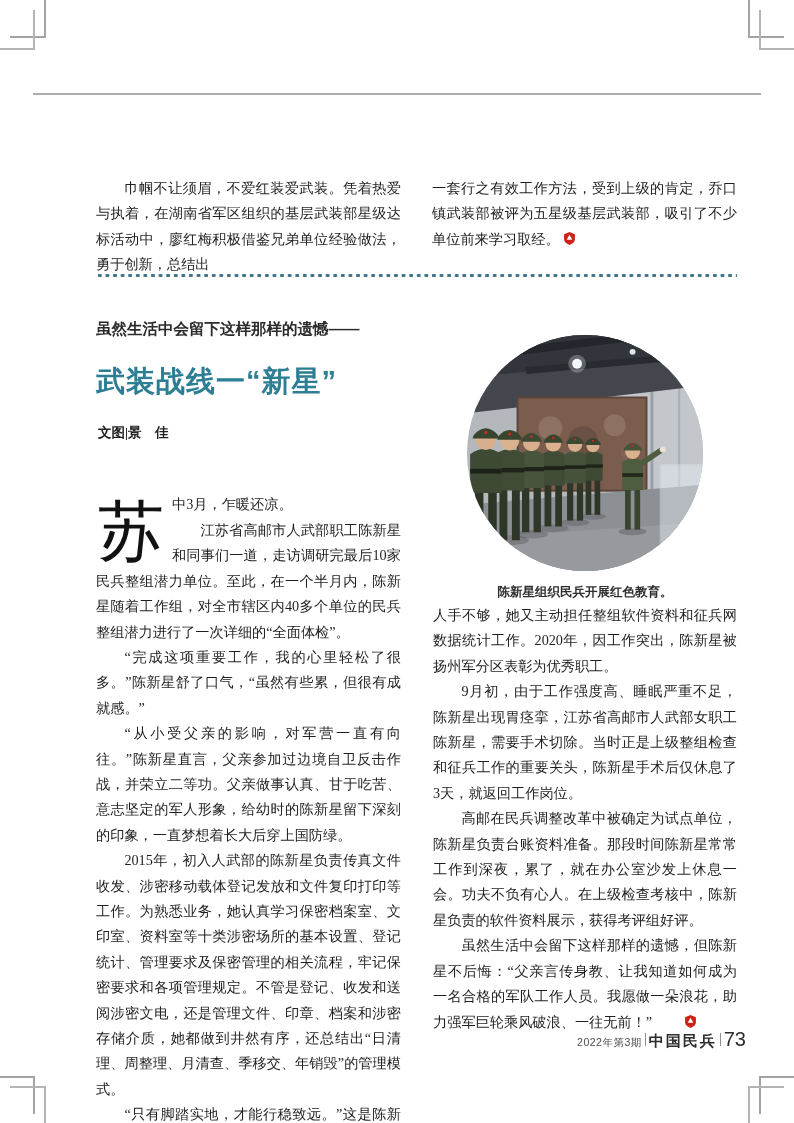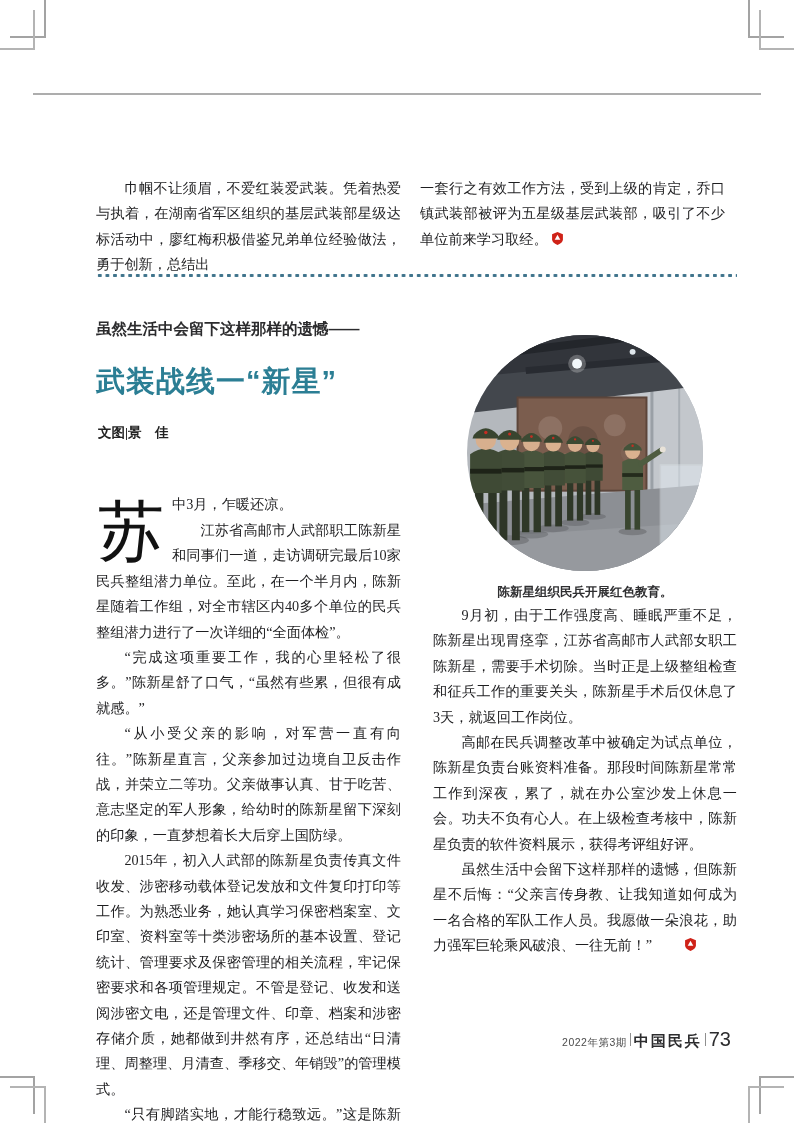--- a/index.html
+++ b/index.html
@@ -13,21 +13,21 @@
   .m-tl2 { left:0;  top:10px; width:33px; height:38px; border-right:2px solid #b4b4b4; border-bottom:2px solid #b4b4b4; }
   .m-tr1 { right:10px; top:0;  width:34px; height:36px; border-left:2px solid #a3a3a3; border-bottom:2px solid #a3a3a3; }
   .m-tr2 { right:0;  top:10px; width:33px; height:38px; border-left:2px solid #b4b4b4; border-bottom:2px solid #b4b4b4; }
   .m-bl1 { left:0;  top:1076px; width:33px; height:36px; border-top:2px solid #a3a3a3; border-right:2px solid #a3a3a3; }
   .m-bl2 { left:10px; top:1086px; width:34px; height:37px; border-top:2px solid #b4b4b4; border-right:2px solid #b4b4b4; }
   .m-br1 { right:0;  top:1076px; width:33px; height:36px; border-top:2px solid #a3a3a3; border-left:2px solid #a3a3a3; }
   .m-br2 { right:10px; top:1086px; width:34px; height:37px; border-top:2px solid #b4b4b4; border-left:2px solid #b4b4b4; }
   .toprule { position:absolute; left:33px; top:93px; width:728px; height:2px; background:#adadad; }
 
   
-  .topsec { position:absolute; left:96px; top:176px; width:641px; display:flex; gap:19px;
+  .topsec { position:absolute; left:96px; top:176px; width:641px; display:flex; gap:31px;
             font-size:14.2px; line-height:25.3px; text-align:justify; }
   .topsec .col { width:305px; }
   .p-indent   { text-indent:2em; margin:0; }
   .p-noindent { text-indent:0;  margin:0; }
 
   
   .dotted { position:absolute; left:96px; top:273px; width:641px; height:5px;
             background-image:radial-gradient(circle, #40748c 1.7px, transparent 2px);
             background-size:7.6px 5px; background-position:0 50%; background-repeat:repeat-x; }
 
@@ -46,21 +46,21 @@
   .dropcap { float:left; font-size:66px; line-height:60px; padding:10px 8px 6px 2px; color:#121212; }
 
   .photoWrap { margin:22px auto 0 auto; width:238px; }
   .photoWrap svg { display:block; border-radius:50%; }
   .caption { margin-top:12px; text-align:center; font-family:Liberation Mono, monospace;
              font-size:12.5px; font-weight:600; color:#2e2e30; }
 
   .endmark { display:inline-block; vertical-align:-1px; margin-left:4px; }
 
   
-  .footer { position:absolute; top:1028px; right:63px; display:flex; align-items:baseline; gap:3px;
+  .footer { position:absolute; top:1028px; right:48px; display:flex; align-items:baseline; gap:3px;
             font-family:"Liberation Sans","DejaVu Sans",sans-serif; }
   .f-issue { font-size:10.5px; color:#4c4c4c; letter-spacing:0.5px; }
   .f-sep   { width:1px; height:13px; background:#8f8f8f; align-self:center; }
   .f-mag   { font-size:15px; color:#2c2c2e; font-weight:600; letter-spacing:2px; }
   .f-num   { font-size:20px; color:#2c2c2e; font-weight:500;text-align:right; }
 </style>
 </head>
 <body>
 
 <div class="page">
@@ -215,20 +215,21 @@
               <circle cx="0" cy="11" r="8" fill="#dab28f"></circle>
               <path d="M-9,7 Q0,-3 9,7 L10,10 H-10 Z" fill="#44533a"></path>
                 <circle cx="0" cy="5" r="1.3" fill="#c62d22"></circle>
             </g>
           </g>
         </svg>
       </div>
       <div class="caption">陈新星组织民兵开展红色教育。</div>
 
       <div class="bodytext">
+        <p class="p-noindent">人手不够，她又主动担任整组软件资料和征兵网数据统计工作。2020年，因工作突出，陈新星被扬州军分区表彰为优秀职工。</p>
         <p class="p-indent">9月初，由于工作强度高、睡眠严重不足，陈新星出现胃痉挛，江苏省高邮市人武部女职工陈新星，需要手术切除。当时正是上级整组检查和征兵工作的重要关头，陈新星手术后仅休息了3天，就返回工作岗位。</p>
         <p class="p-indent">高邮在民兵调整改革中被确定为试点单位，陈新星负责台账资料准备。那段时间陈新星常常工作到深夜，累了，就在办公室沙发上休息一会。功夫不负有心人。在上级检查考核中，陈新星负责的软件资料展示，获得考评组好评。</p>
         <p class="p-indent"><span>虽然生活中会留下这样那样的遗憾，但陈新星不后悔：“父亲言传身教、让我知道如何成为一名合格的军队工作人员。我愿做一朵浪花，助力强军巨轮乘风破浪、一往无前！”</span><span class="endmark"><svg width="11" height="13" viewBox="0 0 10 12">
                 <path d="M5 0 L10 2 V7 Q10 10 5 12 Q0 10 0 7 V2 Z" fill="#cf2218"></path>
                 <path d="M5 2.6 L7.6 7.2 H2.4 Z" fill="#ffffff"></path>
               </svg></span></p>
       </div>
     </div>
   </div>
 

